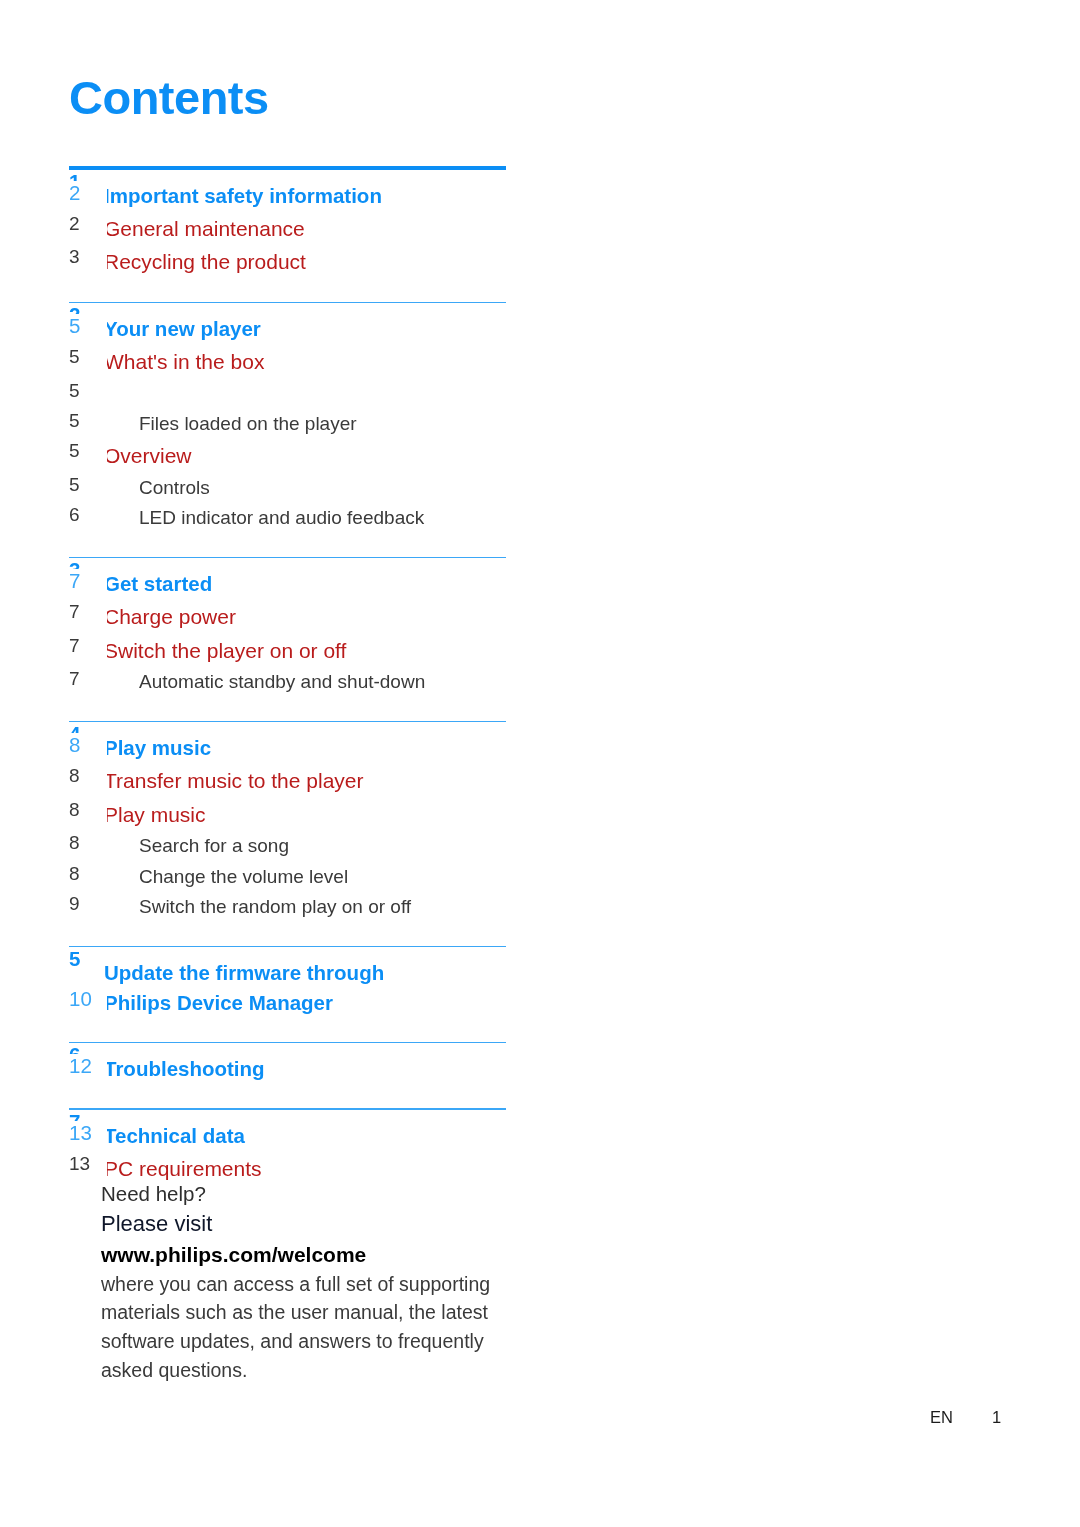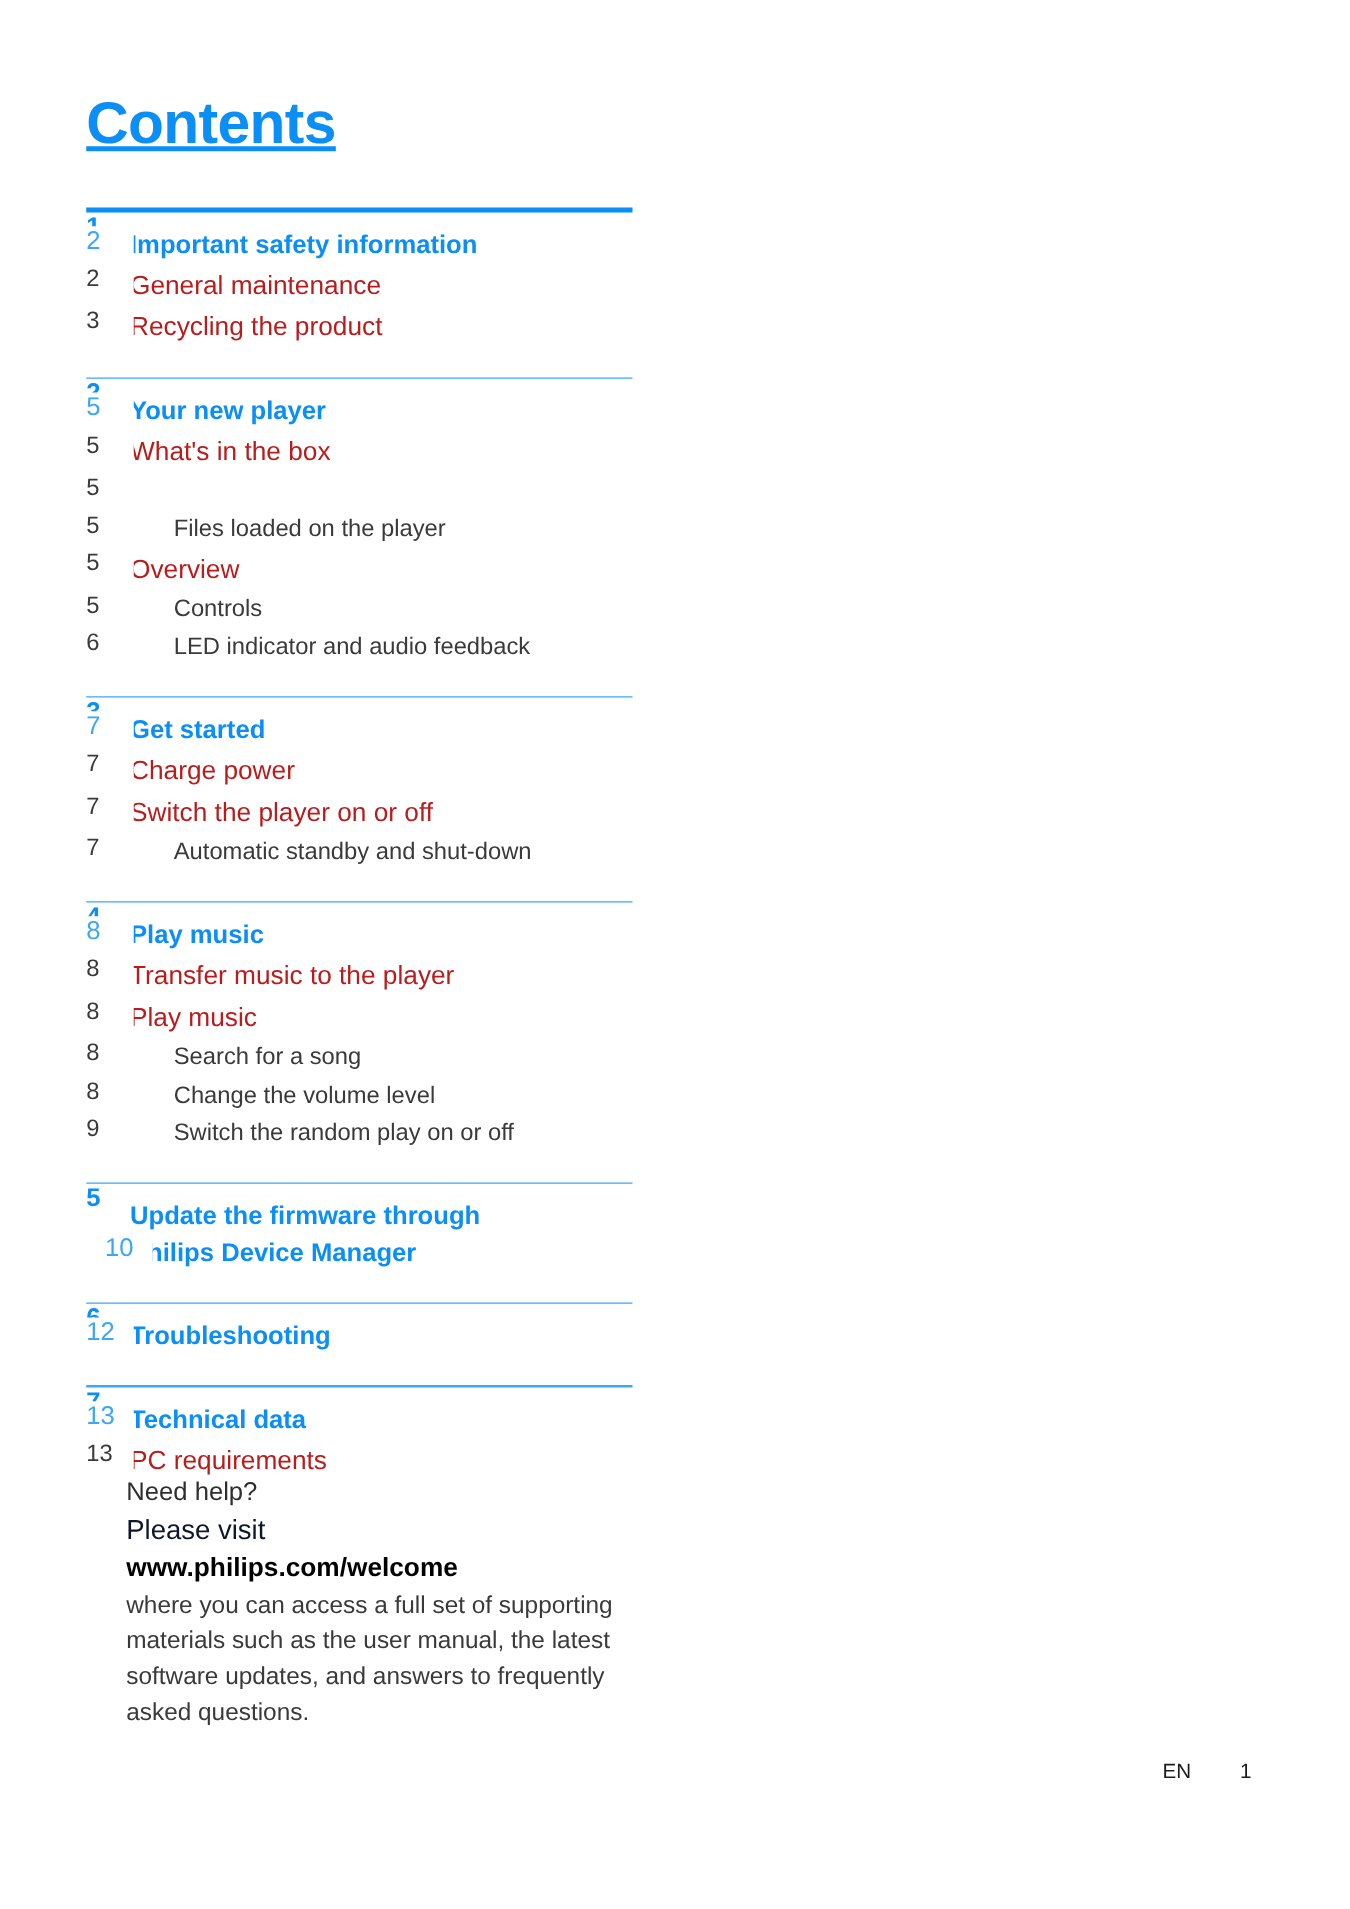--- a/index.html
+++ b/index.html
@@ -24,21 +24,20 @@
   
   .toc-title {
     position: absolute;
     left: 69px;
     top: 74px;
     font-size: 47px;
     font-weight: bold;
     color: #0b8ef5;
     letter-spacing: -0.5px;
     line-height: 1;
-    text-decoration: underline;
   }
 
   
   .toc {
     position: absolute;
     left: 69px;
     top: 166px;
     width: 437px;
   }
 
@@ -120,21 +119,21 @@
     color: #3a3a3a;
   }
   .row.head .page {
     font-size: 20.5px;
     font-weight: normal;
   }
   .row.lvl1 .page, .row.lvl2 .page { top: 2px; }
   .row.head .page { top: 11px; }
 
   
-  .row.head.wrap .page { top: 40px; margin-left: 15px; }
+  .row.head.wrap .page { top: 40px; }
 
   
   .need-help {
     position: absolute;
     left: 69px;
     top: 1180px;
     width: 430px;
     margin-left: 32px;
   }
   .nh-title {

